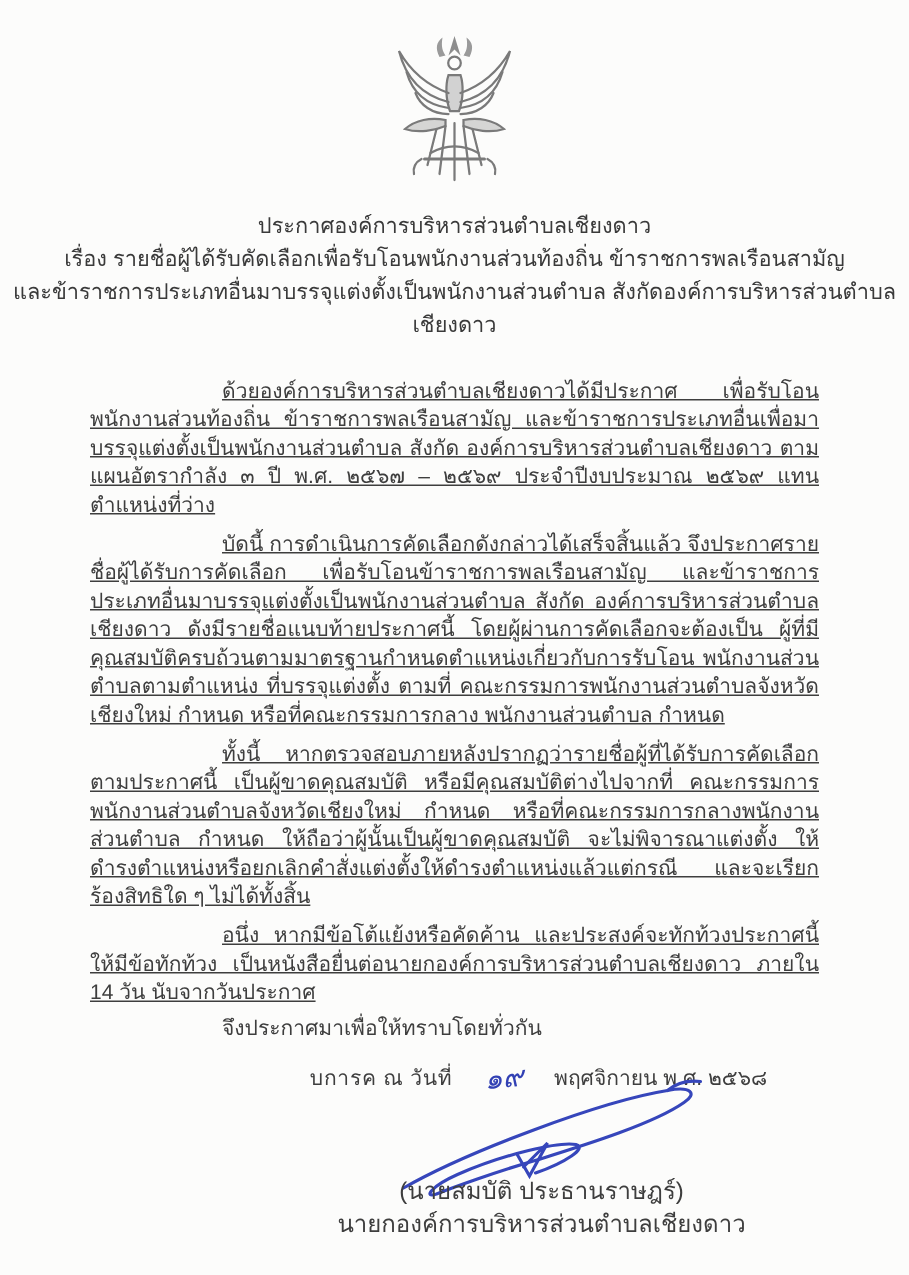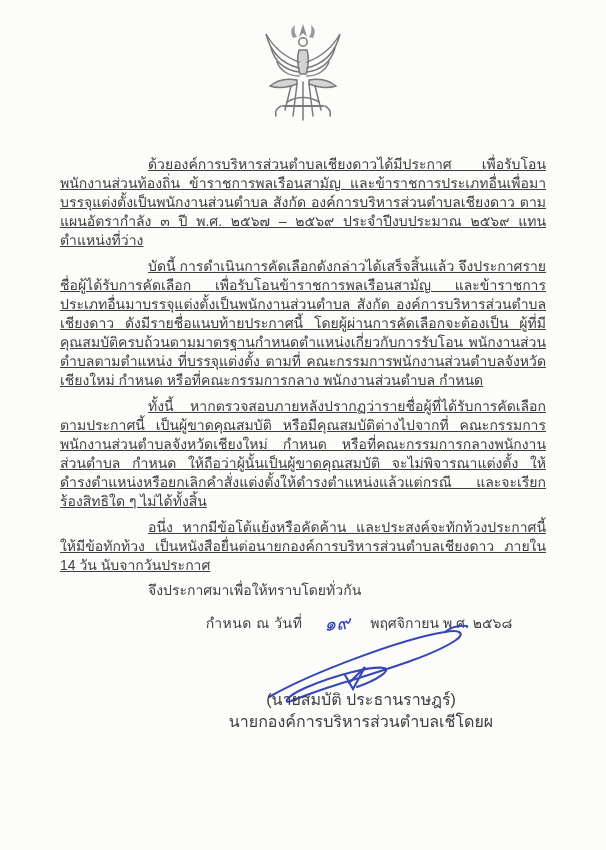--- a/index.html
+++ b/index.html
@@ -96,42 +96,47 @@
           <path d="M52,58 C62,56 72,58 79,64 C70,67 59,65 52,62 Z" fill="#9a9a9a" fill-opacity="0.4"></path>
           <path d="M30,80 C40,74 52,74 62,80"></path>
           <path d="M26,84 L66,84" stroke-width="2"></path>
           <path d="M24,84 C20,86 18,90 19,94 M68,84 C72,86 74,90 73,94"></path>
           <path d="M46,60 L46,98 M40,62 L36,94 M52,62 L56,94 M34,64 L28,88 M58,64 L64,88"></path>
         </g>
       </svg>
     </span>
   </div>
 
+  <div class="title-block">
+    <div>ประกาศองค์การบริหารส่วนตำบลเชียงดาว</div>
+    <div>เรื่อง  รายชื่อผู้ได้รับคัดเลือกเพื่อรับโอนพนักงานส่วนท้องถิ่น ข้าราชการพลเรือนสามัญ</div>
+    <div>และข้าราชการประเภทอื่นมาบรรจุแต่งตั้งเป็นพนักงานส่วนตำบล สังกัดองค์การบริหารส่วนตำบลเชียงดาว</div>
+  </div>
 
   <div class="content">
     <p class="para">ด้วยองค์การบริหารส่วนตำบลเชียงดาวได้มีประกาศ เพื่อรับโอนพนักงานส่วนท้องถิ่น ข้าราชการพลเรือนสามัญ และข้าราชการประเภทอื่นเพื่อมาบรรจุแต่งตั้งเป็นพนักงานส่วนตำบล สังกัด องค์การบริหารส่วนตำบลเชียงดาว ตามแผนอัตรากำลัง ๓ ปี พ.ศ. ๒๕๖๗ – ๒๕๖๙ ประจำปีงบประมาณ ๒๕๖๙ แทนตำแหน่งที่ว่าง</p>
     <p class="para">บัดนี้ การดำเนินการคัดเลือกดังกล่าวได้เสร็จสิ้นแล้ว จึงประกาศรายชื่อผู้ได้รับการคัดเลือก เพื่อรับโอนข้าราชการพลเรือนสามัญ และข้าราชการประเภทอื่นมาบรรจุแต่งตั้งเป็นพนักงานส่วนตำบล สังกัด องค์การบริหารส่วนตำบลเชียงดาว ดังมีรายชื่อแนบท้ายประกาศนี้ โดยผู้ผ่านการคัดเลือกจะต้องเป็น ผู้ที่มีคุณสมบัติครบถ้วนตามมาตรฐานกำหนดตำแหน่งเกี่ยวกับการรับโอน พนักงานส่วนตำบลตามตำแหน่ง ที่บรรจุแต่งตั้ง ตามที่ คณะกรรมการพนักงานส่วนตำบลจังหวัดเชียงใหม่ กำหนด หรือที่คณะกรรมการกลาง พนักงานส่วนตำบล กำหนด</p>
     <p class="para">ทั้งนี้ หากตรวจสอบภายหลังปรากฏว่ารายชื่อผู้ที่ได้รับการคัดเลือกตามประกาศนี้ เป็นผู้ขาดคุณสมบัติ หรือมีคุณสมบัติต่างไปจากที่ คณะกรรมการพนักงานส่วนตำบลจังหวัดเชียงใหม่ กำหนด หรือที่คณะกรรมการกลางพนักงานส่วนตำบล กำหนด ให้ถือว่าผู้นั้นเป็นผู้ขาดคุณสมบัติ จะไม่พิจารณาแต่งตั้ง ให้ดำรงตำแหน่งหรือยกเลิกคำสั่งแต่งตั้งให้ดำรงตำแหน่งแล้วแต่กรณี และจะเรียกร้องสิทธิใด ๆ ไม่ได้ทั้งสิ้น</p>
     <p class="para">อนึ่ง หากมีข้อโต้แย้งหรือคัดค้าน และประสงค์จะทักท้วงประกาศนี้ ให้มีข้อทักท้วง เป็นหนังสือยื่นต่อนายกองค์การบริหารส่วนตำบลเชียงดาว ภายใน 14 วัน นับจากวันประกาศ</p>
     <div class="closing-line">จึงประกาศมาเพื่อให้ทราบโดยทั่วกัน</div>
 
     <div class="date-row">
-      <span class="date-prefix">กำหนด   ณ   วันที่</span>
+      <span class="date-prefix">บการค   ณ   วันที่</span>
       <span class="hand-day">๑๙</span>
       <span class="date-suffix">พฤศจิกายน พ.ศ. ๒๕๖๘</span>
     </div>
 
     <div class="sig-block">
       <span>
         <svg class="scribble" width="220" height="88" viewBox="0 0 220 88" aria-hidden="true">
           <g stroke="#3646bb" stroke-width="2.1" fill="none" stroke-linecap="round">
             <path d="M18,74 C60,50 150,16 194,9 C210,6 214,11 205,17 C185,31 140,45 108,55 C80,63 50,74 40,78 C31,81 36,73 54,65 C86,51 122,43 133,45 C141,47 126,57 106,64"></path>
             <path d="M98,60 L114,44 L102,66 L94,52"></path>
             <path d="M194,9 C200,4 208,2 216,3"></path>
           </g>
         </svg>
       </span>
       <div class="sig-name">(นายสมบัติ   ประธานราษฎร์)</div>
-      <div class="sig-position">นายกองค์การบริหารส่วนตำบลเชีโดยผ</div>
+      <div class="sig-position">นายกองค์การบริหารส่วนตำบลเชียงดาว</div>
     </div>
   </div>
 
 </div>
 
 </body></html>

